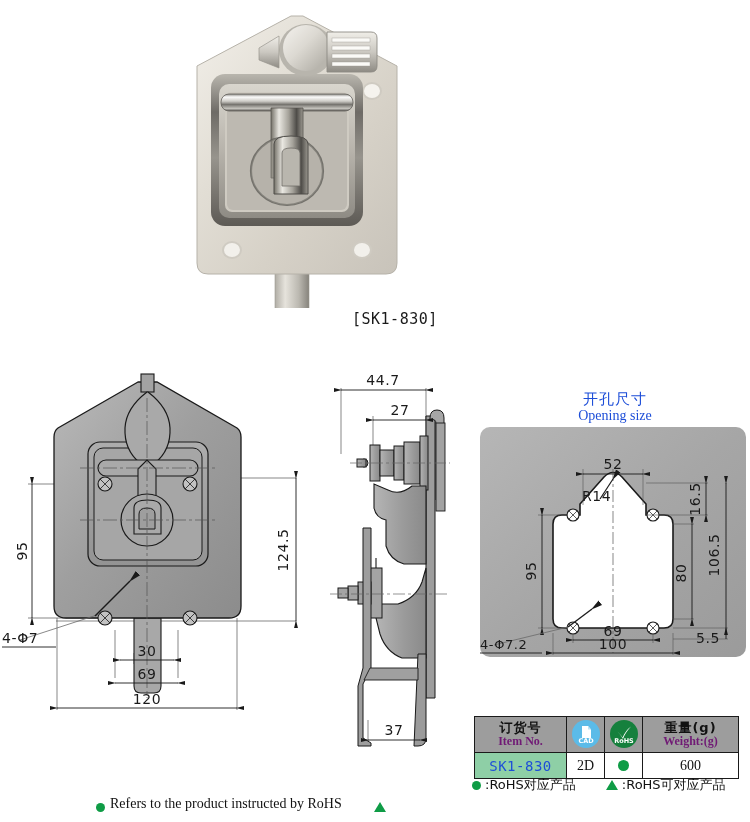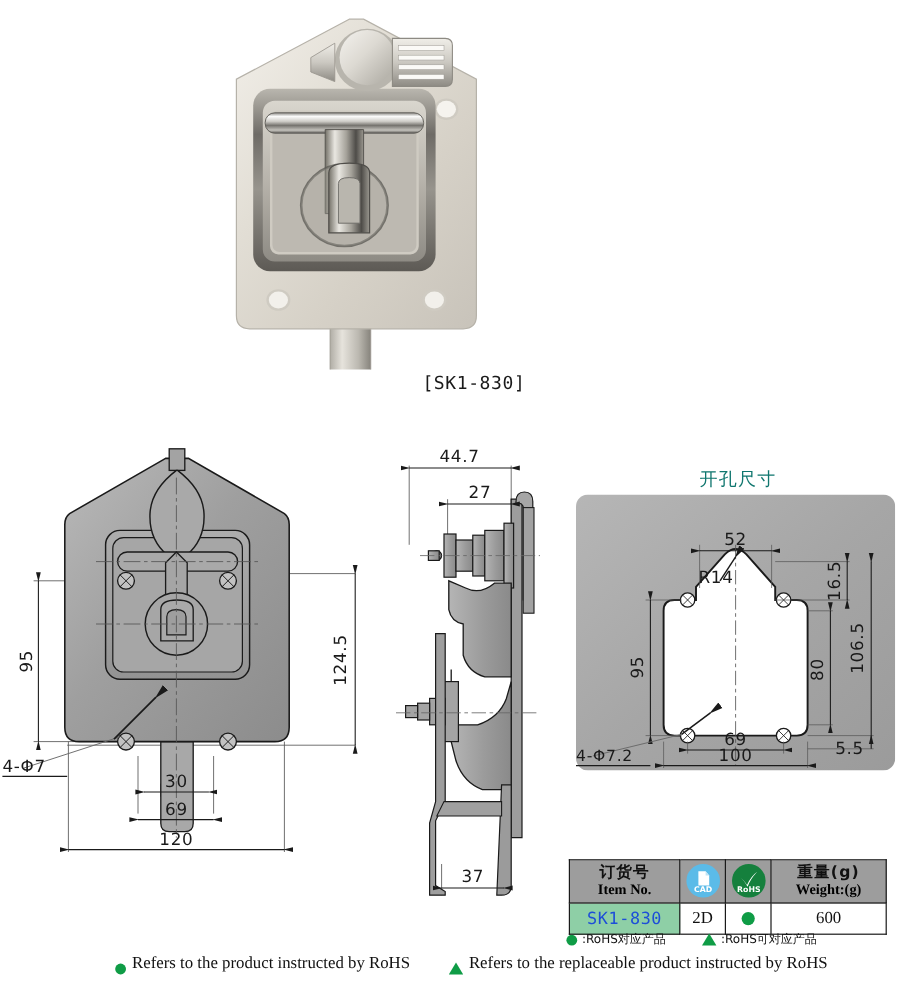--- a/index.html
+++ b/index.html
@@ -30,21 +30,21 @@
     white-space: nowrap;
   }
 
   
   #front-view { position: absolute; left: 0px; top: 368px; }
   #side-view  { position: absolute; left: 330px; top: 368px; }
 
   
   #opening-block { position: absolute; left: 480px; top: 392px; width: 270px; }
   #opening-title {
-    text-align: center; line-height: 1.05; color: #0f766e;
+    text-align: center; line-height: 1.05; color: #1d4ed8;
   }
   #opening-title .cn {
     font-family: "DejaVu Sans", "Liberation Sans", sans-serif;
     font-size: 15px; display: block; letter-spacing: 1px;
   }
   #opening-title .en {
     font-family: "Liberation Serif", serif;
     font-size: 14px; display: block; margin-top: 1px;
   }
   #opening-svg { display: block; margin-top: 4px; }
@@ -66,21 +66,21 @@
   th.c-cad  { width: 38px; }
   th.c-rohs { width: 38px; }
   th.c-wt   { width: 96px; }
   .th-cn {
     font-family: "DejaVu Sans", sans-serif;
     font-size: 13px; color: #111; display: block; line-height: 1.05;
     letter-spacing: 1px;
   }
   .th-en {
     font-family: "Liberation Serif", serif;
-    font-size: 12px; color: #000000; display: block; line-height: 1.1;
+    font-size: 12px; color: #701a75; display: block; line-height: 1.1;
   }
   td.v-item {
     background: #8ecfa6; height: 26px;
     font-family: "DejaVu Sans Mono", monospace; font-size: 14px; color: #1d4ed8;
     letter-spacing: 0.5px;
   }
   td.v-cad, td.v-wt {
     background: #ffffff; height: 26px;
     font-family: Liberation Serif, serif; font-size: 14px; color: #111;
   }
@@ -93,21 +93,21 @@
     display: inline-flex; align-items: center; justify-content: center;
     width: 28px; height: 28px; border-radius: 50%; text-align: center;
   }
   .icon-cad { background: #5bbbe8; }
   .icon-rohs { background: #15803d; }
 
   
   #legend-cn {
     position: absolute; left: 472px; top: 776px;
     font-family: "DejaVu Sans", "Liberation Sans", sans-serif;
-    font-size: 10px; color: #111; white-space: nowrap;
+    font-size: 13px; color: #111; white-space: nowrap;
     display: flex; align-items: center; gap: 4px;
   }
   #legend-en {
     position: absolute; left: 96px; top: 796px;
     font-family: "Liberation Serif", "DejaVu Serif", serif;
     font-size: 14px; color: #111; white-space: nowrap;
     display: flex; align-items: flex-end; gap: 5px;
   }
   .mark-dot {
     display: inline-block; width: 9px; height: 9px;
@@ -406,20 +406,21 @@
 
     <g>
       <line x1="38" y1="372" x2="90" y2="372" stroke="#1a1a1a" stroke-width="0.9" marker-start="url(#arrL)" marker-end="url(#arrR)"></line>
       <text class="dimtxt" x="64" y="367" text-anchor="middle">37</text>
     </g>
   </svg>
 
   <div id="opening-block">
     <div id="opening-title">
       <span class="cn">开孔尺寸</span>
+      <span class="en">Opening size</span>
     </div>
 
     <svg id="opening-svg" width="266" height="230" viewBox="0 0 266 230">
       <defs>
         <linearGradient id="opPanel" x1="0" y1="0" x2="1" y2="1">
           <stop offset="0%" stop-color="#b6b6b6"></stop>
           <stop offset="50%" stop-color="#a6a6a6"></stop>
           <stop offset="100%" stop-color="#9b9b9b"></stop>
         </linearGradient>
       </defs>
@@ -568,16 +569,15 @@
     <span class="legend-gap"></span>
     <span class="mark-tri"></span>
     <span>:RoHS可对应产品</span>
   </div>
 
   <div id="legend-en">
     <span class="mark-dot"></span>
     <span>Refers to the product instructed by RoHS</span>
     <span class="legend-gap"></span>
     <span class="mark-tri"></span>
-    <span>Refers to the replaceable product instructed by RoHS</span>
   </div>
 
 </div>
 
 </body></html>

